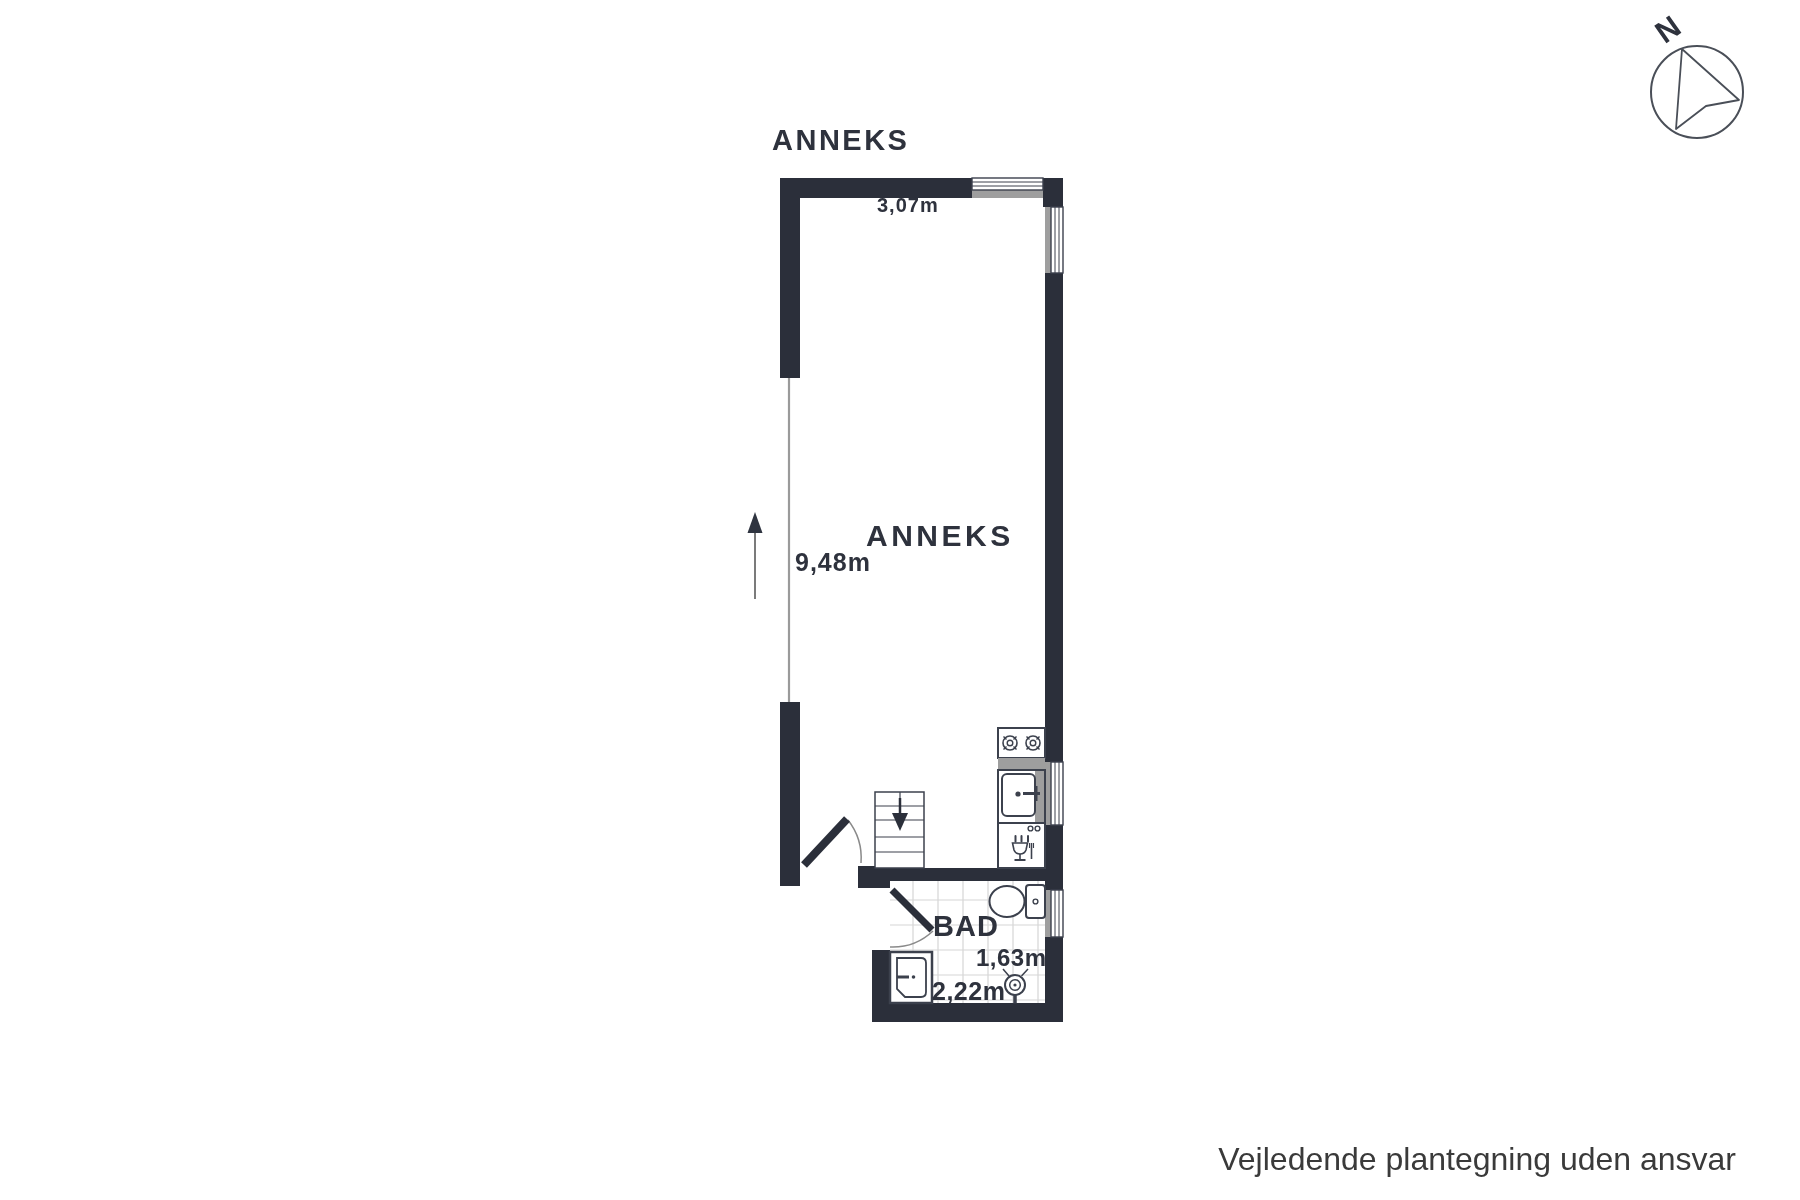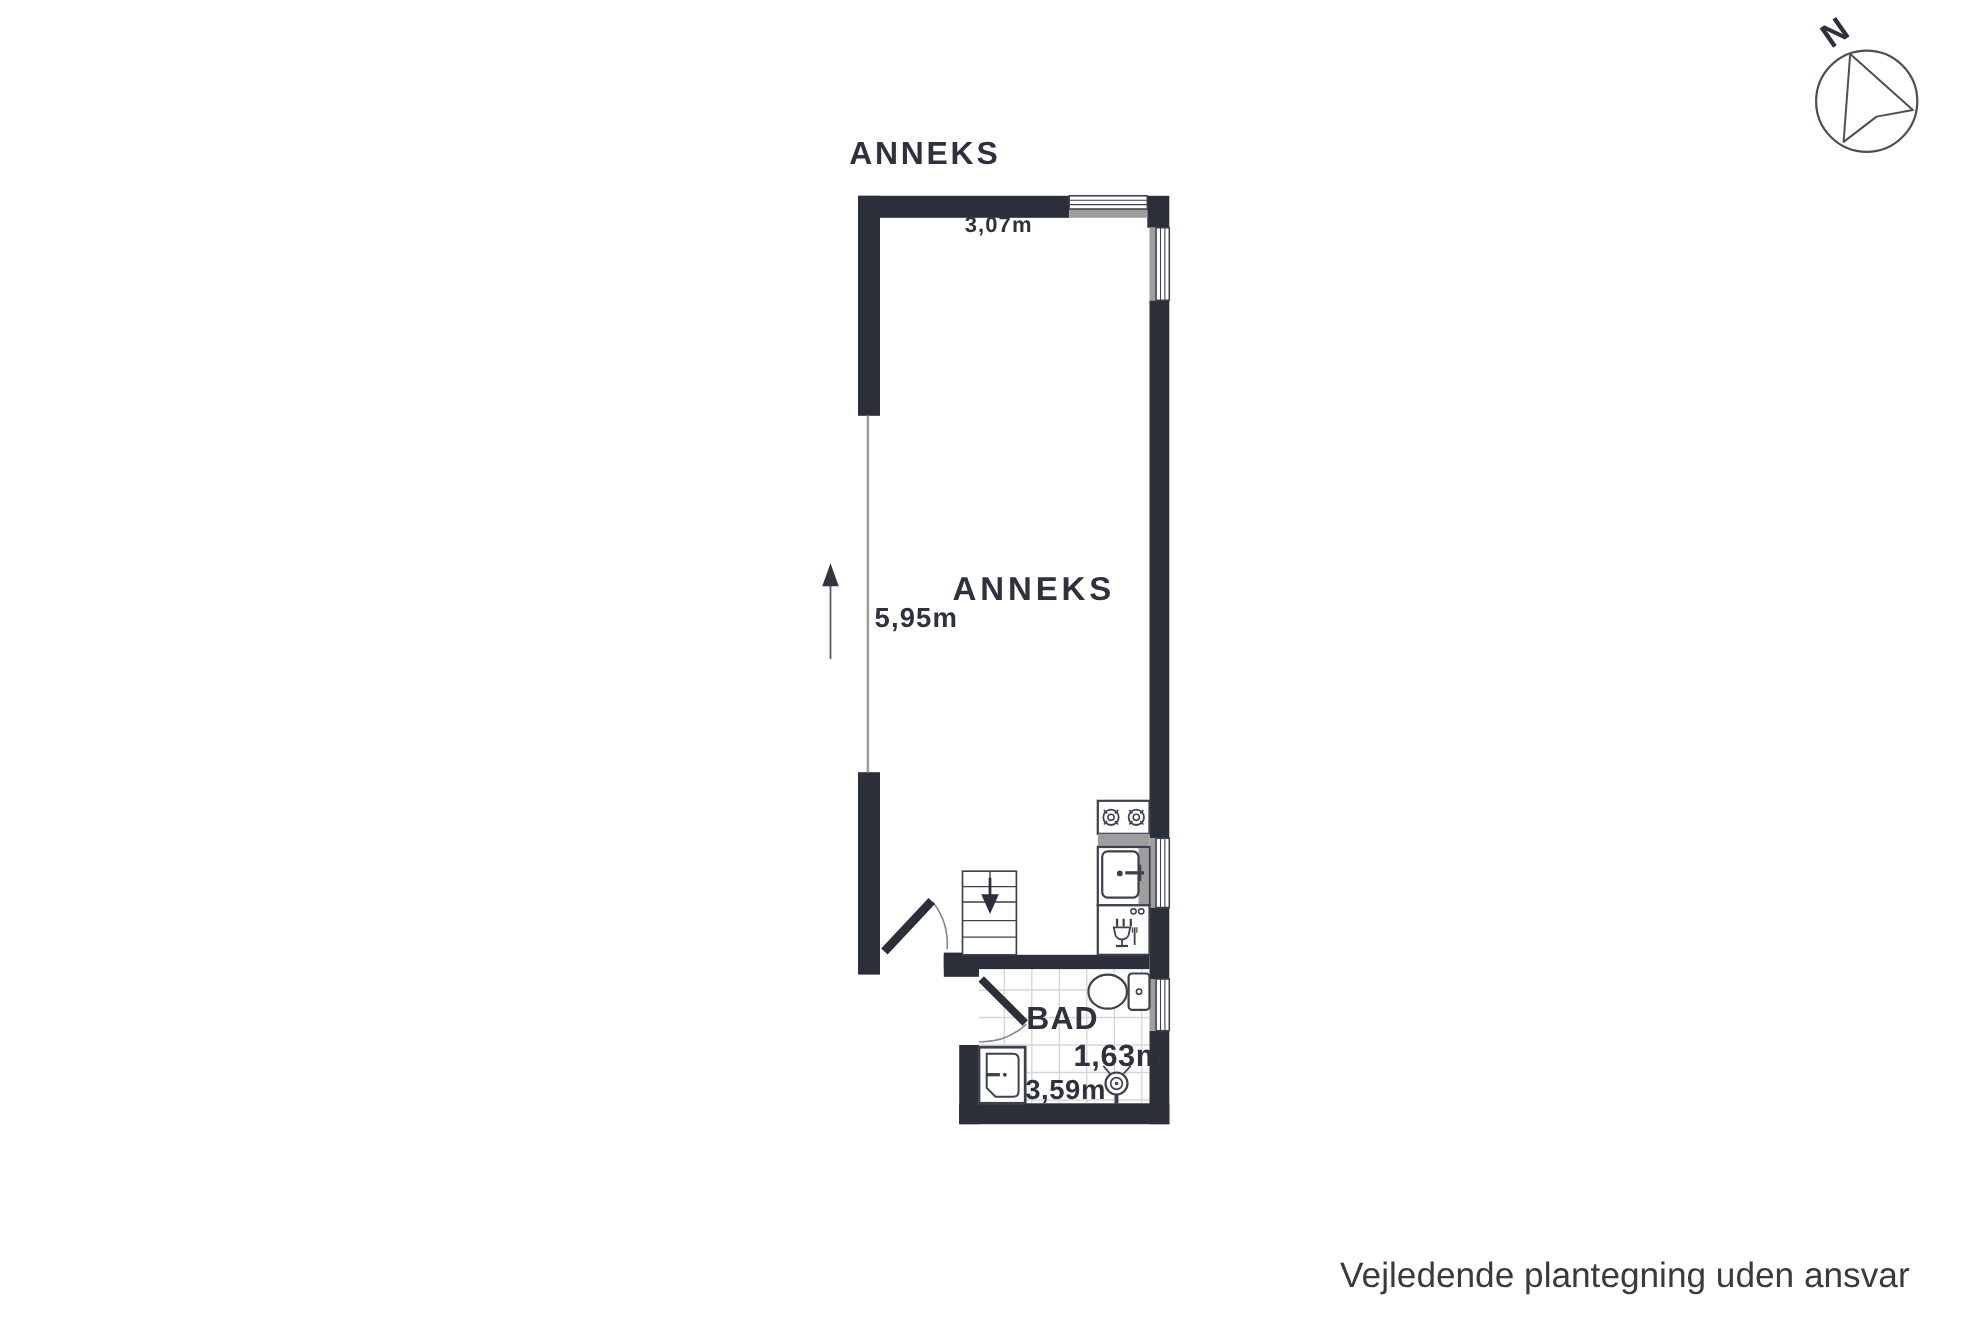--- a/index.html
+++ b/index.html
@@ -21,21 +21,21 @@
   svg{position:absolute;left:0;top:0;}
   .label{
     position:absolute;color:var(--label-text);font-weight:700;white-space:nowrap;
     font-family:"Liberation Sans", sans-serif;
   }
   .plan-title{left:772px;top:124px;font-size:29px;letter-spacing:2.5px;}
   .dim-top{left:877px;top:194px;font-size:20px;letter-spacing:1px;}
   .room-label{left:866px;top:519px;font-size:30px;letter-spacing:3.5px;}
   .dim-left{left:795px;top:548px;font-size:25px;letter-spacing:1px;}
   .bad-label{left:933px;top:910px;font-size:29px;font-weight:700;letter-spacing:1px;}
-  .dim-bath-h{left:976px;top:944px;font-size:28px;letter-spacing:0.5px;}
+  .dim-bath-h{left:976px;top:944px;font-size:24px;letter-spacing:0.5px;}
   .dim-bath-w{left:932px;top:977px;font-size:25px;letter-spacing:0.5px;}
   .north-label{
     left:1657px;top:12px;font-size:31px;font-weight:700;
     transform:rotate(-35deg);transform-origin:center;
   }
   .disclaimer{
     position:absolute;right:64px;top:1141px;font-size:32px;font-weight:400;
     color:var(--disclaimer-text);white-space:nowrap;
   }
 </style>
@@ -193,18 +193,18 @@
 
   <g stroke="#4a4f58" fill="none">
     <circle cx="1697" cy="92" r="46" stroke-width="2"></circle>
     <polygon points="1682,49 1739,100 1706,106 1676,129" stroke-width="1.8" stroke-linejoin="round"></polygon>
   </g>
 </svg>
 
 <div class="label plan-title">ANNEKS</div>
 <div class="label dim-top">3,07m</div>
 <div class="label room-label">ANNEKS</div>
-<div class="label dim-left">5,95m</div>
+<div class="label dim-left">9,48m</div>
 <div class="label bad-label">BAD</div>
 <div class="label dim-bath-h">1,63m</div>
-<div class="label dim-bath-w">3,59m</div>
+<div class="label dim-bath-w">2,22m</div>
 <div class="label north-label">N</div>
 <div class="disclaimer">Vejledende plantegning uden ansvar</div>
 
 </body></html>

